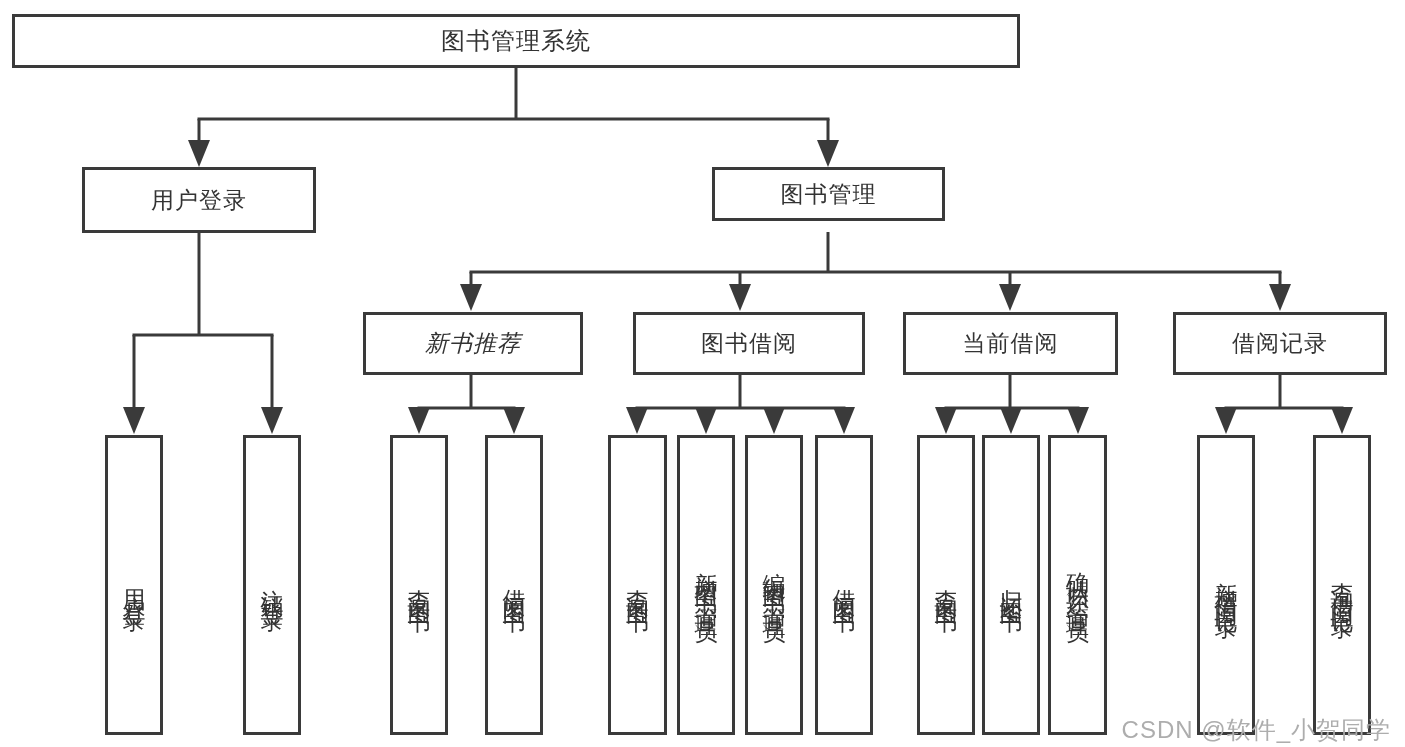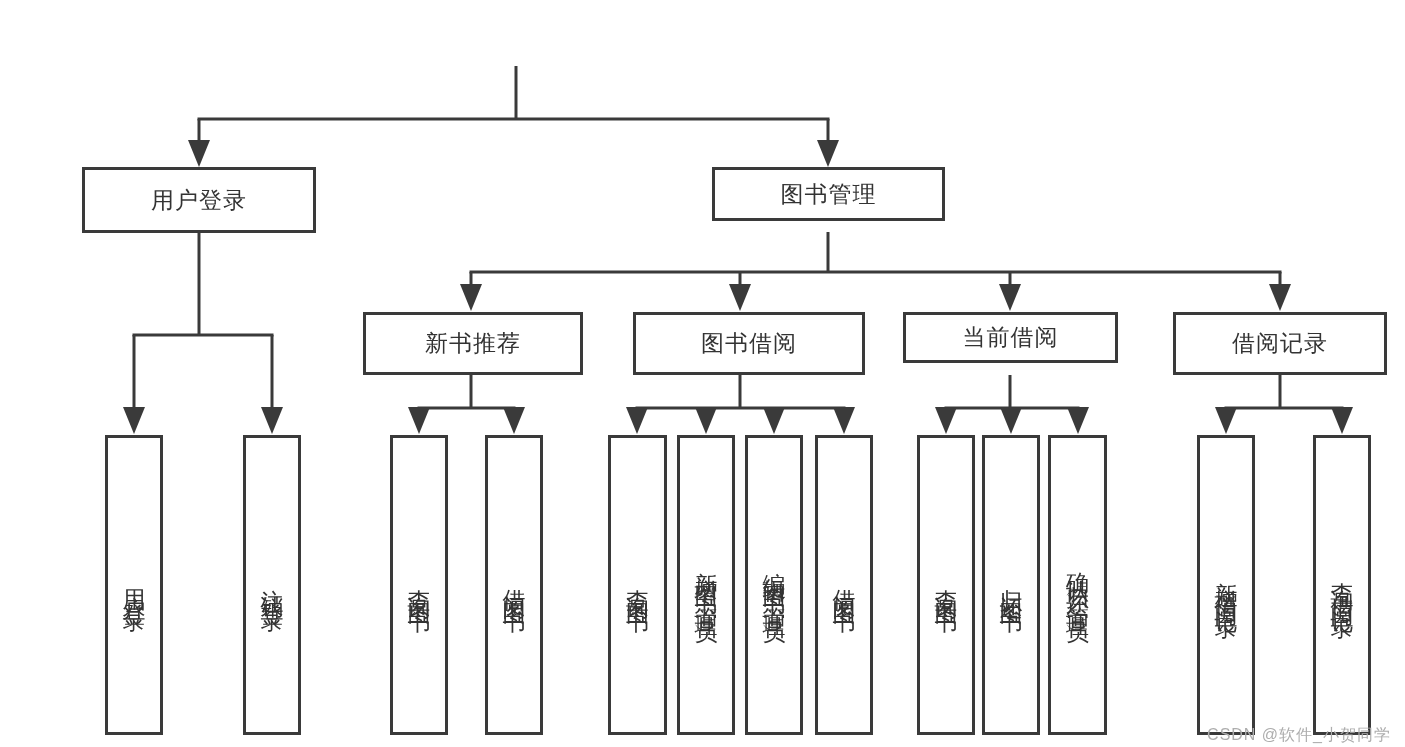--- a/index.html
+++ b/index.html
@@ -34,21 +34,21 @@
     writing-mode:vertical-rl;
     text-orientation:upright;
     font-size:23px;
     letter-spacing:7px;
     line-height:1;
     white-space:nowrap;
   }
   .watermark{
     position:absolute;
     right:14px;bottom:1px;
-    font-size:16px;
+    font-size:24px;
     color:var(--watermark);
     letter-spacing:1px;
     z-index:5;
     pointer-events:none;
   }
 </style>
 </head>
 <body>
 
 <div id="canvas">
@@ -97,27 +97,28 @@
     <polygon points="946,434 935,407 957,407" stroke="none"></polygon>
     <polygon points="1011,434 1000,407 1022,407" stroke="none"></polygon>
     <polygon points="1078,434 1067,407 1089,407" stroke="none"></polygon>
 
     <line x1="1280" y1="375" x2="1280" y2="408"></line>
     <line x1="1224.5" y1="408" x2="1343.5" y2="408"></line>
     <polygon points="1226,434 1215,407 1237,407" stroke="none"></polygon>
     <polygon points="1342,434 1331,407 1353,407" stroke="none"></polygon>
   </svg>
 
+  <div class="box h-box root-box" style="left:12px;top:14px;width:1008px;height:54px;">图书管理系统</div>
 
   <div class="box h-box" style="left:82px;top:167px;width:234px;height:66px;">用户登录</div>
   <div class="box h-box" style="left:712px;top:167px;width:233px;height:54px;">图书管理</div>
 
-  <div class="box h-box" style="left:363px;top:312px;width:220px;height:63px;">新书推荐</div>
+  <div class="box h-box" style="left:363px;top:312px;width:220px;height:63px;font-style:italic;">新书推荐</div>
   <div class="box h-box" style="left:633px;top:312px;width:232px;height:63px;">图书借阅</div>
-  <div class="box h-box" style="left:903px;top:312px;width:215px;height:51px;">当前借阅</div>
+  <div class="box h-box" style="left:903px;top:312px;width:215px;height:63px;">当前借阅</div>
   <div class="box h-box" style="left:1173px;top:312px;width:214px;height:63px;">借阅记录</div>
 
   <div class="box v-box" style="left:105px;top:435px;width:58px;height:300px;">
     <span>用户登录</span>
   </div>
   <div class="box v-box" style="left:243px;top:435px;width:58px;height:300px;">
     <span>注销登录</span>
   </div>
 
   <div class="box v-box" style="left:390px;top:435px;width:58px;height:300px;">

